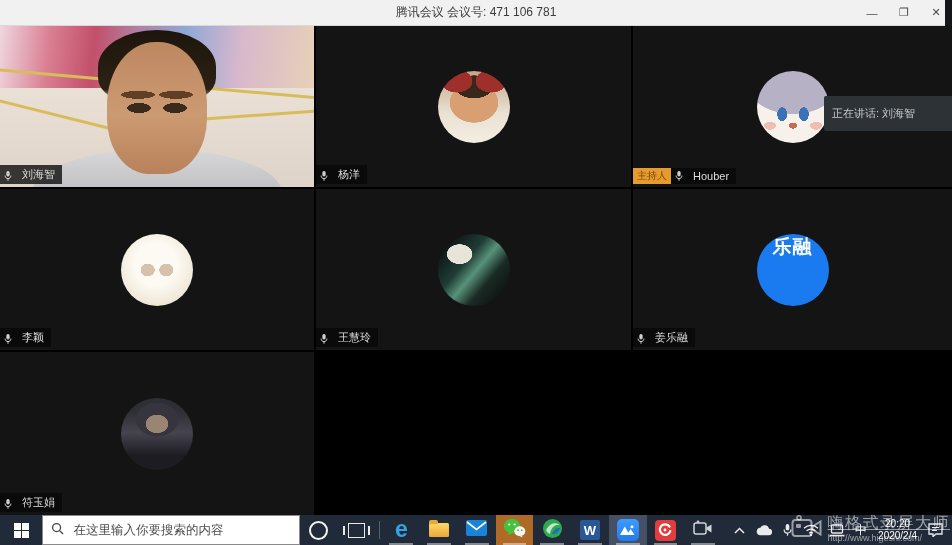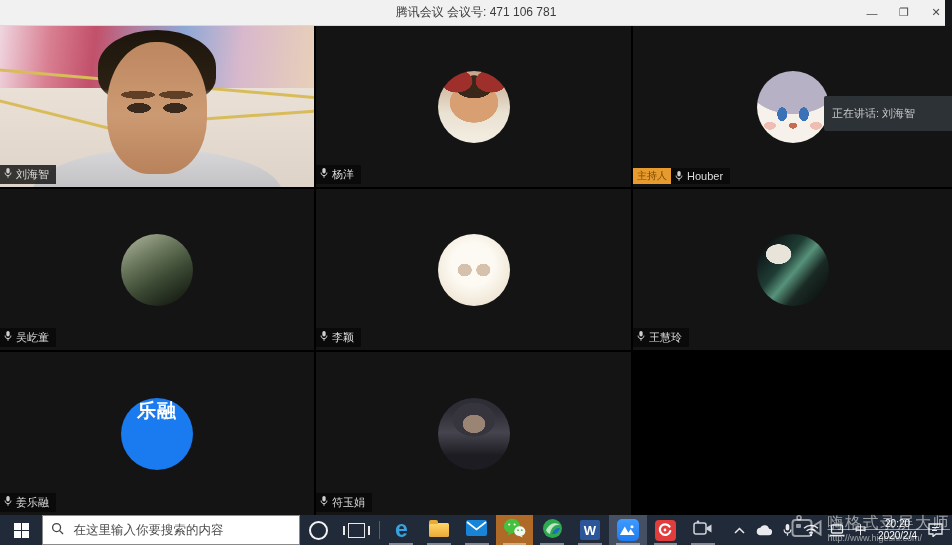--- a/index.html
+++ b/index.html
@@ -25,21 +25,21 @@
   .grid{
     position:absolute;top:26px;left:0;right:0;bottom:30px;
     display:grid;grid-template-columns:314px 315px 1fr;grid-template-rows:161px 161px 1fr;
     gap:2px;background:#000;
   }
   .tile{background:#141414;position:relative;overflow:hidden;display:flex;align-items:center;justify-content:center;}
 
   .name-tag{
     position:absolute;left:0;bottom:3px;display:flex;align-items:stretch;z-index:6;font-size:11px;
   }
-  .name-main{display:flex;align-items:flex-start;gap:3px;background:rgba(8,8,8,0.78);color:#ddd;
+  .name-main{display:flex;align-items:flex-end;gap:9px;background:rgba(8,8,8,0.78);color:#ddd;
     padding:2px 7px 2px 3px;}
   .host-badge{display:flex;align-items:center;background:#e79b2f;color:#7a4d00;
     font-size:10px;padding:0 4px;}
   .mic{display:flex;align-items:center;}
 
   
   .avatar{width:72px;height:72px;border-radius:50%;flex:none;}
 
   
   .video-feed{position:absolute;inset:0;background:linear-gradient(180deg,#efe7de 0%,#e6dcd2 60%,#ddd3c8 100%);}
@@ -213,35 +213,20 @@
               <rect x="4" y="1" width="4" height="6.5" rx="2" fill="#cfcfcf"></rect>
               <path d="M2.5 6.5c0 2.3 1.6 3.6 3.5 3.6s3.5-1.3 3.5-3.6" fill="none" stroke="#cfcfcf" stroke-width="1.2"></path>
               <path d="M6 10.3v2.4" stroke="#cfcfcf" stroke-width="1.2"></path>
             </svg>
           </span>
           <span>Houber</span>
         </span>
     </div>
   </div>
 
-  <div class="tile">
-    <div class="avatar av-wuyitong"></div>
-    <div class="name-tag">
-      <span class="name-main">
-          <span class="mic">
-            <svg width="10" height="12" viewBox="0 0 12 14">
-              <rect x="4" y="1" width="4" height="6.5" rx="2" fill="#cfcfcf"></rect>
-              <path d="M2.5 6.5c0 2.3 1.6 3.6 3.5 3.6s3.5-1.3 3.5-3.6" fill="none" stroke="#cfcfcf" stroke-width="1.2"></path>
-              <path d="M6 10.3v2.4" stroke="#cfcfcf" stroke-width="1.2"></path>
-            </svg>
-          </span>
-          <span>吴屹童</span>
-        </span>
-    </div>
-  </div>
 
   <div class="tile">
     <div class="avatar av-liying"></div>
     <div class="name-tag">
       <span class="name-main">
           <span class="mic">
             <svg width="10" height="12" viewBox="0 0 12 14">
               <rect x="4" y="1" width="4" height="6.5" rx="2" fill="#cfcfcf"></rect>
               <path d="M2.5 6.5c0 2.3 1.6 3.6 3.5 3.6s3.5-1.3 3.5-3.6" fill="none" stroke="#cfcfcf" stroke-width="1.2"></path>
               <path d="M6 10.3v2.4" stroke="#cfcfcf" stroke-width="1.2"></path>

